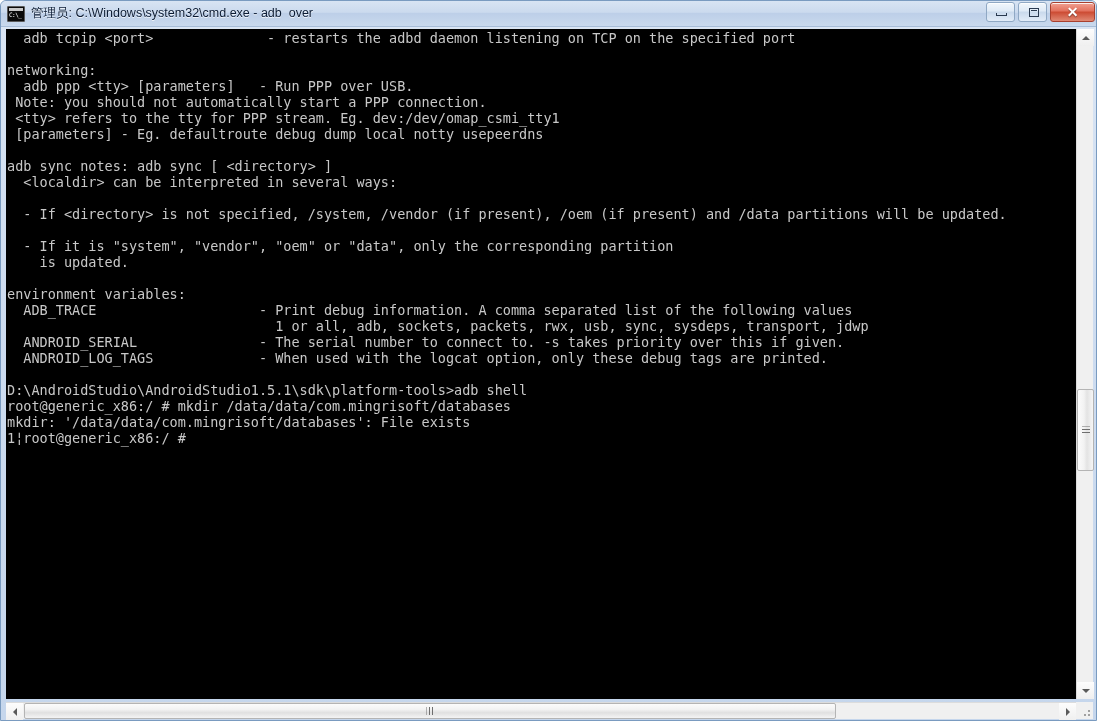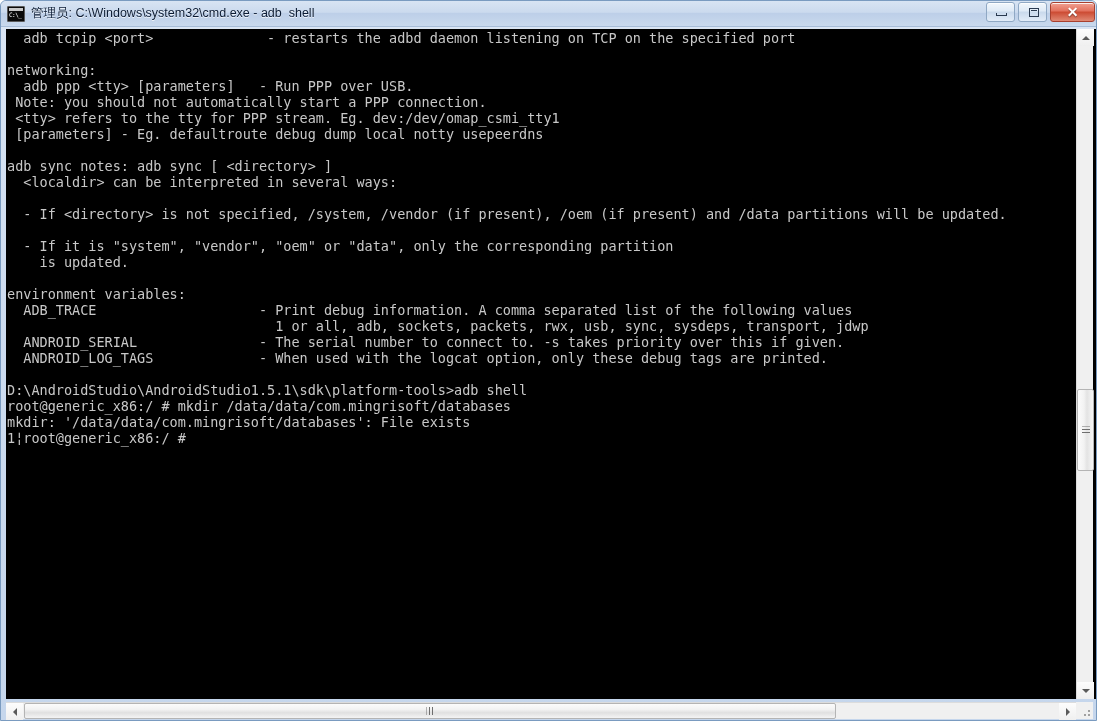--- a/index.html
+++ b/index.html
@@ -148,21 +148,20 @@
     height: 690px;
   }
   .console {
     position: absolute;
     left: 0;
     top: 0;
     width: 1070px;
     height: 670px;
     background: #000000;
     overflow: hidden;
-    padding-left: 20px;
   }
   .console-inner {
     position: absolute;
     left: 1px;
     top: 1px;
     font-family: "DejaVu Sans Mono", "Liberation Mono", monospace;
     font-size: 13.5px;
     line-height: 16px;
     color: #c8c8c8;
     white-space: pre;
@@ -306,21 +305,21 @@
 </style>
 </head>
 <body>
 
 <div class="window">
 
   <div class="titlebar">
     <div class="title-icon">
       <span class="title-icon-text">C:\_</span>
     </div>
-    <span class="title-text">管理员: C:\Windows\system32\cmd.exe - adb  shell</span>
+    <span class="title-text">管理员: C:\Windows\system32\cmd.exe - adb  over</span>
 
     <div class="win-buttons">
       <div class="win-btn">
         <span class="glyph-min"></span>
       </div>
       <div class="win-btn">
         <span class="glyph-max"></span>
       </div>
       <div class="win-btn close">
         <span class="glyph-close">✕</span>

